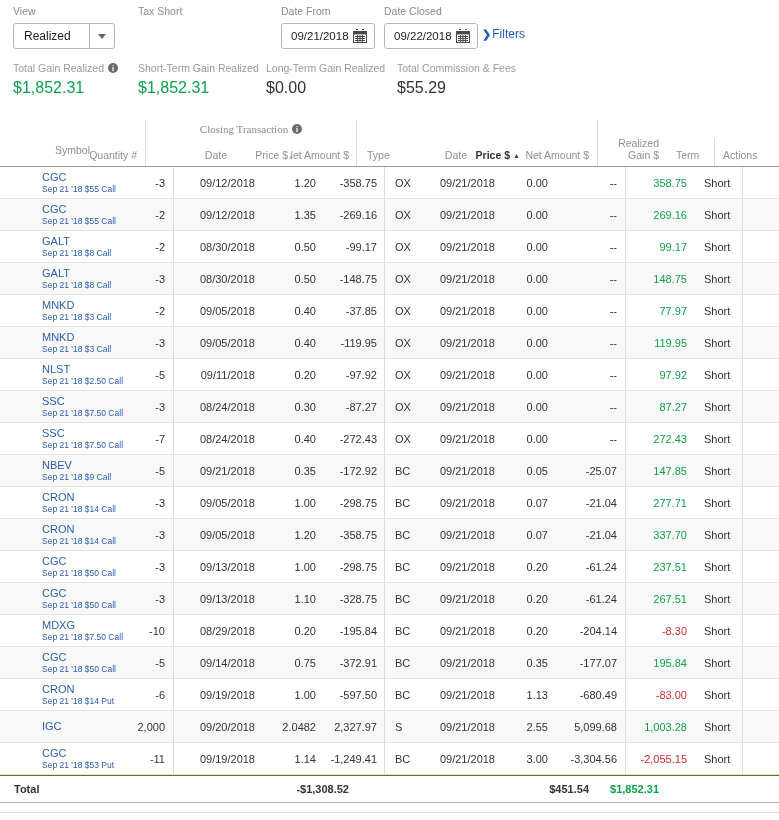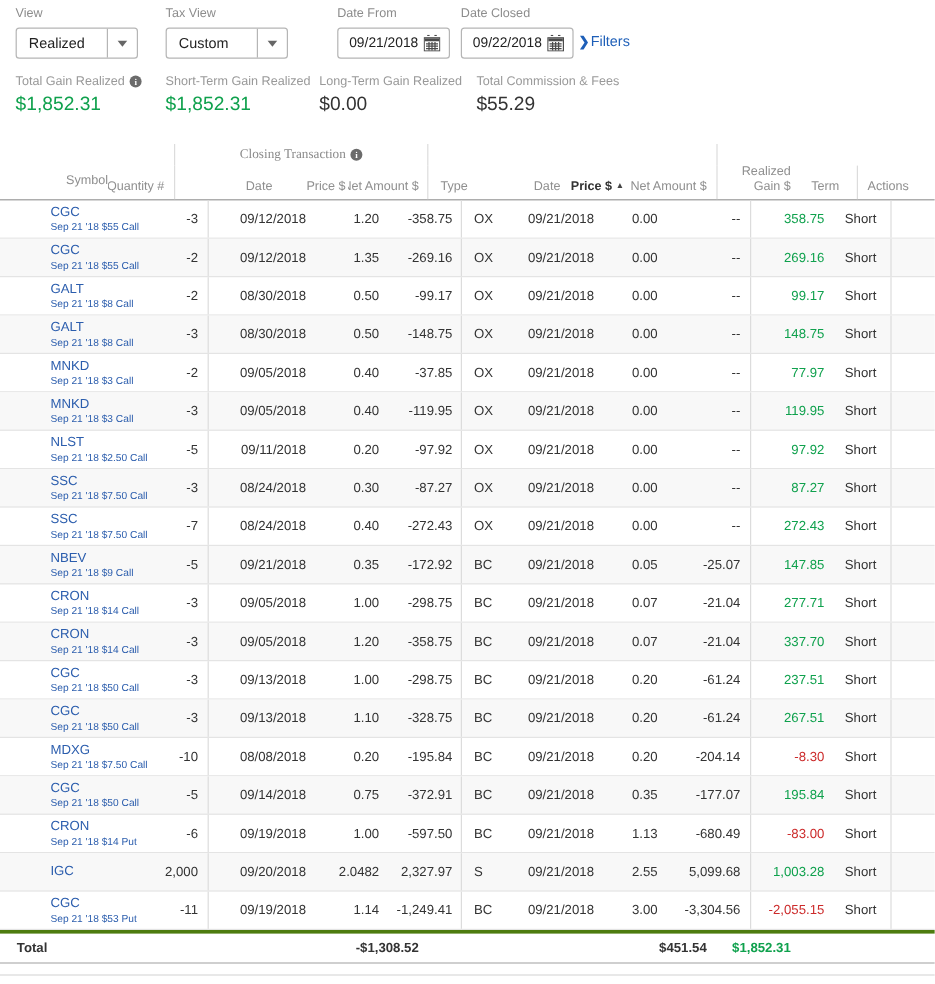--- a/index.html
+++ b/index.html
@@ -57,21 +57,21 @@
   .c-actions { padding-left:8px; }
 
   .trow { height:32px; border-bottom:1px solid #e4e4e4;padding-left:28px; }
   .trow:nth-child(even) { background:#f8f8f8; }
   .c-symbol { flex-direction:column; align-items:flex-start; justify-content:center; padding-left:14px; overflow:visible; }
   .sym { font-size:11px; color:#2b5dad; text-decoration:none; cursor:pointer; line-height:13px; }
   .sub { font-size:8.5px; color:#2b5dad; line-height:11px; cursor:pointer; }
   .pos { color:#0fa14d; }
   .neg { color:#cc2b2b; }
 
-  .total-row { height:28px; border-top:3px solid #4d7c0f; border-bottom:1px solid #b0b0b0; font-weight:bold; }
+  .total-row { height:28px; border-top:1px solid #4d7c0f; border-bottom:1px solid #b0b0b0; font-weight:bold; }
   .total-row .td { font-weight:bold; }
   .c-totallabel { padding-left:14px; }
   .bottom-line { margin-top:9px; border-top:1px solid #d9d9d9; }
 
   
   svg.calsvg { display:block; }
 </style>
 </head>
 <body>
 
@@ -79,27 +79,21 @@
   <div class="fgroup" style="left:13px">
     <div class="flabel">View</div>
     <div class="selectbox">
       <div class="val">Realized</div>
       <div class="arrowbox">
           <span class="caret"></span>
         </div>
     </div>
   </div>
   <div class="fgroup" style="left:138px">
-    <div class="flabel">Tax View</div>
-    <div class="selectbox">
-      <div class="val">Custom</div>
-      <div class="arrowbox">
-          <span class="caret"></span>
-        </div>
-    </div>
+    <div class="flabel">Tax Short</div>
   </div>
   <div class="fgroup" style="left:281px">
     <div class="flabel">Date From</div>
     <div class="datebox">
       <div class="val">09/21/2018</div>
       <span class="cal">
         <svg class="calsvg" width="14" height="14" viewBox="0 0 14 14">
             <rect x="0.5" y="2.5" width="13" height="11" fill="none" stroke="#4a4a4a"></rect>
             <rect x="1" y="3" width="12" height="2.4" fill="#4a4a4a"></rect>
             <line x1="3" y1="0.5" x2="5" y2="0.5" stroke="#4a4a4a"></line>
@@ -456,21 +450,21 @@
         <div class="td ra bl c-gain pos">267.51</div>
         <div class="td c-term">Short</div>
         <div class="td bl c-actions"></div>
       </div>
       <div class="trow cols">
         <div class="td c-symbol">
           <div class="sym">MDXG</div>
           <div class="sub">Sep 21 '18 $7.50 Call</div>
         </div>
         <div class="td ra c-qty">-10</div>
-        <div class="td ra bl c-odate">08/08/2018</div>
+        <div class="td ra bl c-odate">08/29/2018</div>
         <div class="td ra c-oprice">0.20</div>
         <div class="td ra c-onet">-195.84</div>
         <div class="td bl c-type">BC</div>
         <div class="td ra c-cdate">09/21/2018</div>
         <div class="td ra c-cprice">0.20</div>
         <div class="td ra c-cnet">-204.14</div>
         <div class="td ra bl c-gain neg">-8.30</div>
         <div class="td c-term">Short</div>
         <div class="td bl c-actions"></div>
       </div>

